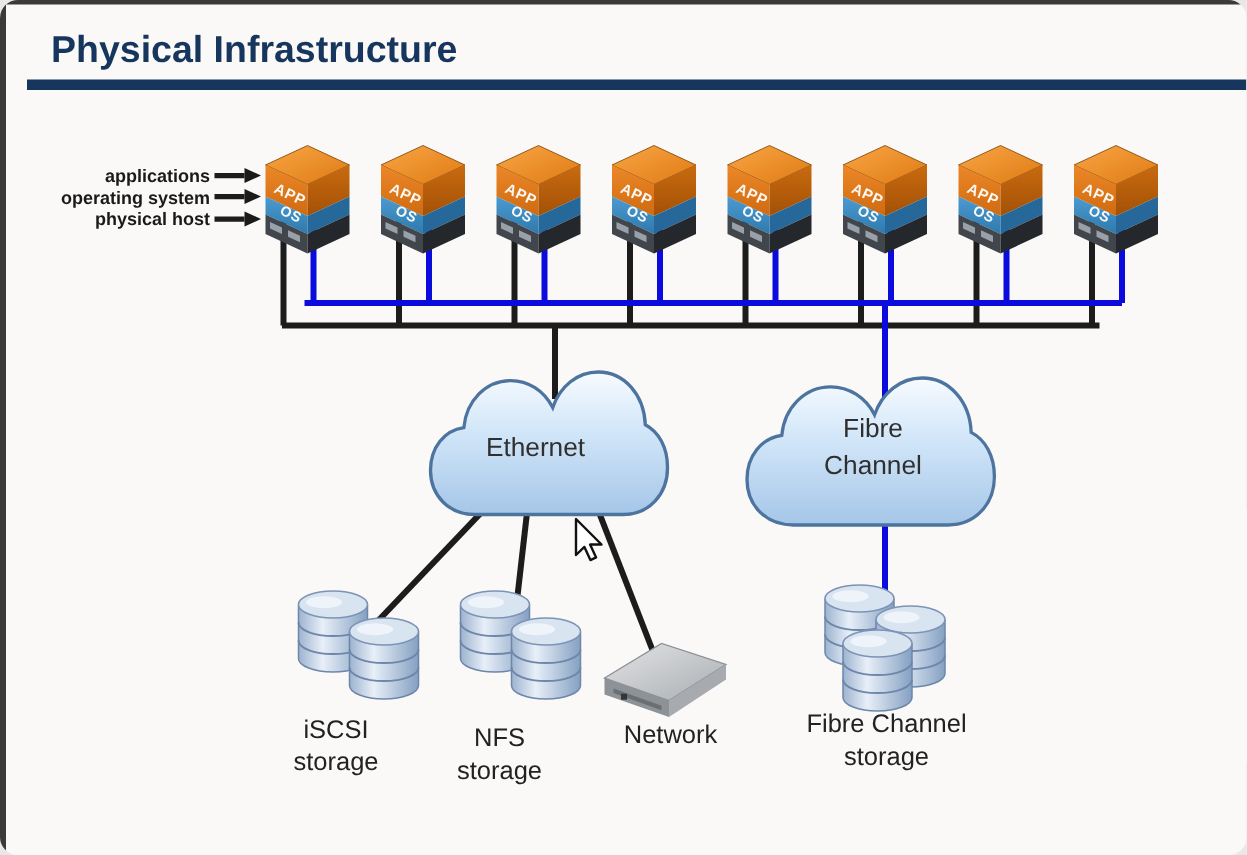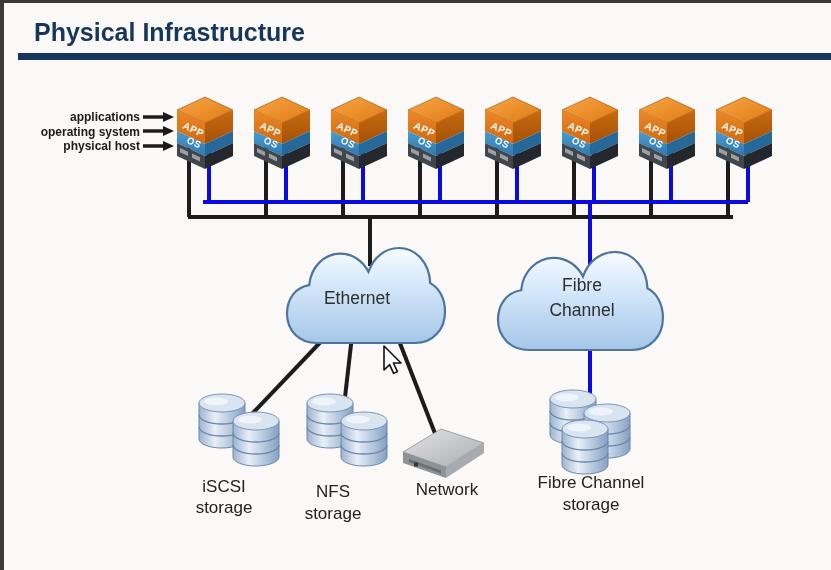--- a/index.html
+++ b/index.html
@@ -1,17 +1,17 @@
 <!DOCTYPE html>
 <html><head>
 <meta charset="utf-8">
 <style>
   html,body{margin:0;padding:0;background:#e8e8e8;}
   #slide{position:relative;width:831px;height:570px;background:#faf9f7;overflow:hidden;
-         font-family:"Liberation Sans",sans-serif;}
+         font-family:"Liberation Sans",sans-serif;border-radius:12px;}
   svg{display:block;}
   .title-text{font:bold 25px "Liberation Sans",sans-serif;fill:#17365d;}
   .legend-text{font:bold 12px "Liberation Sans",sans-serif;fill:#1a1a1a;}
   .cube-label{font:bold 10px "Liberation Sans",sans-serif;fill:#ffffff;opacity:.95;letter-spacing:.5px;}
   .cube-label.os{font-size:9.5px;}
   .cloud-label{font:17.5px "Liberation Sans",sans-serif;fill:#2f2f2f;}
   .storage-label{font:17px "Liberation Sans",sans-serif;fill:#222222;}
   .wire-black{stroke:#1c1c1c;stroke-width:4;fill:none;}
   .wire-blue{stroke:#0b0bdd;stroke-width:4;fill:none;}
   .thin-wire{stroke:#1c1c1c;stroke-width:3.5;fill:none;}

